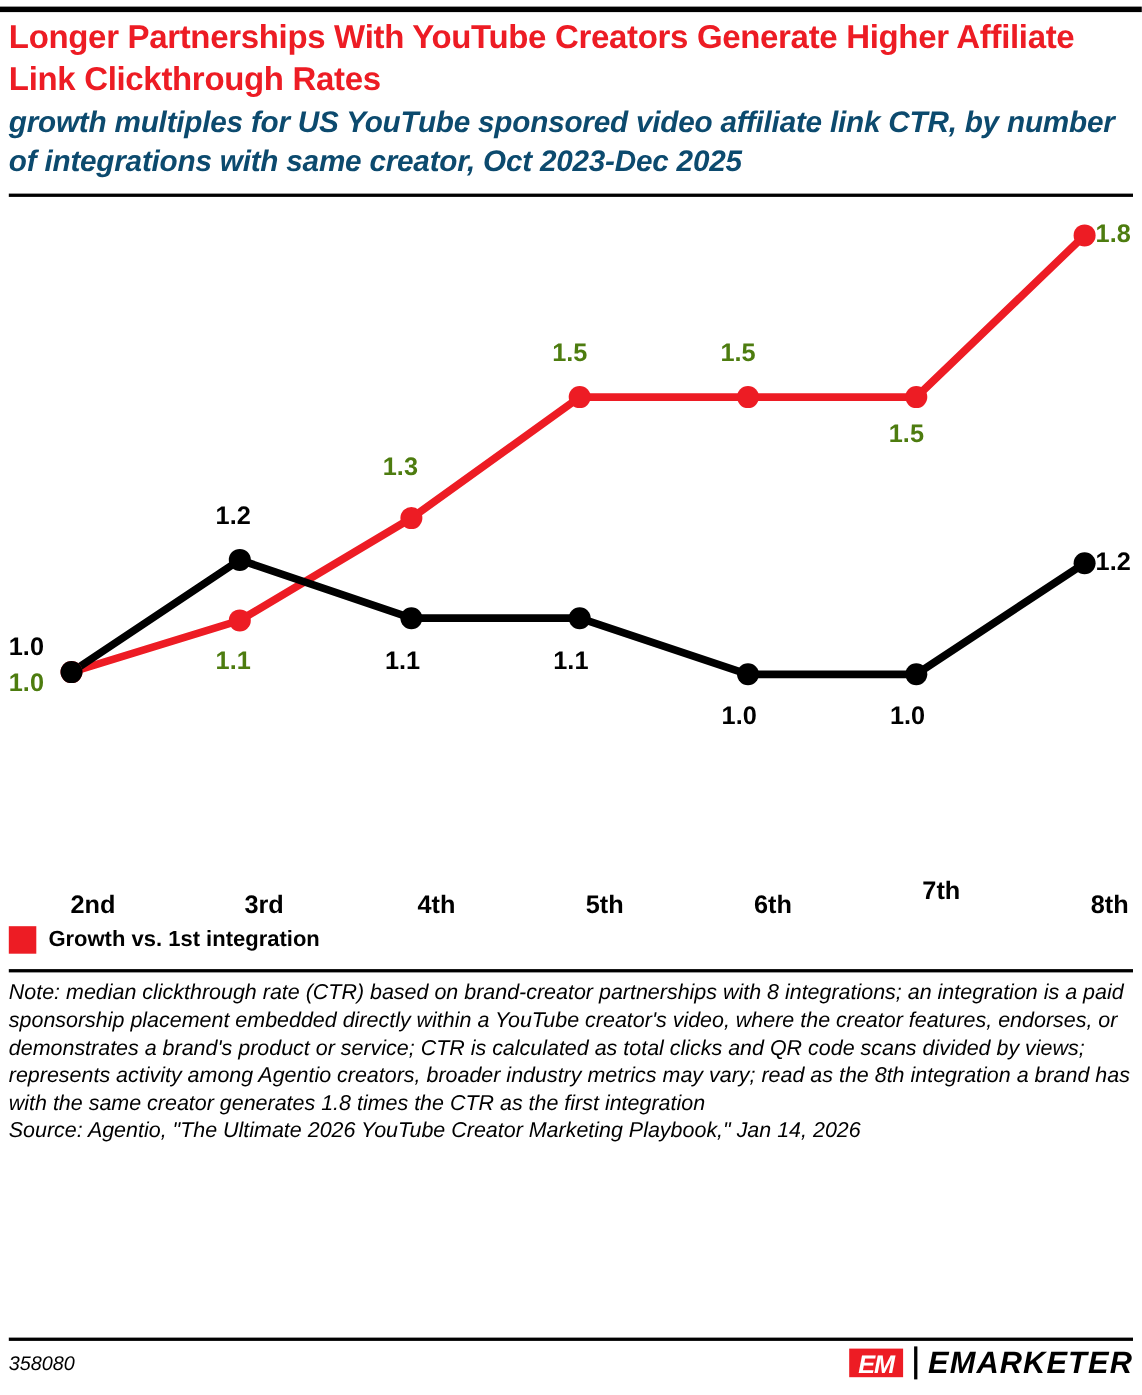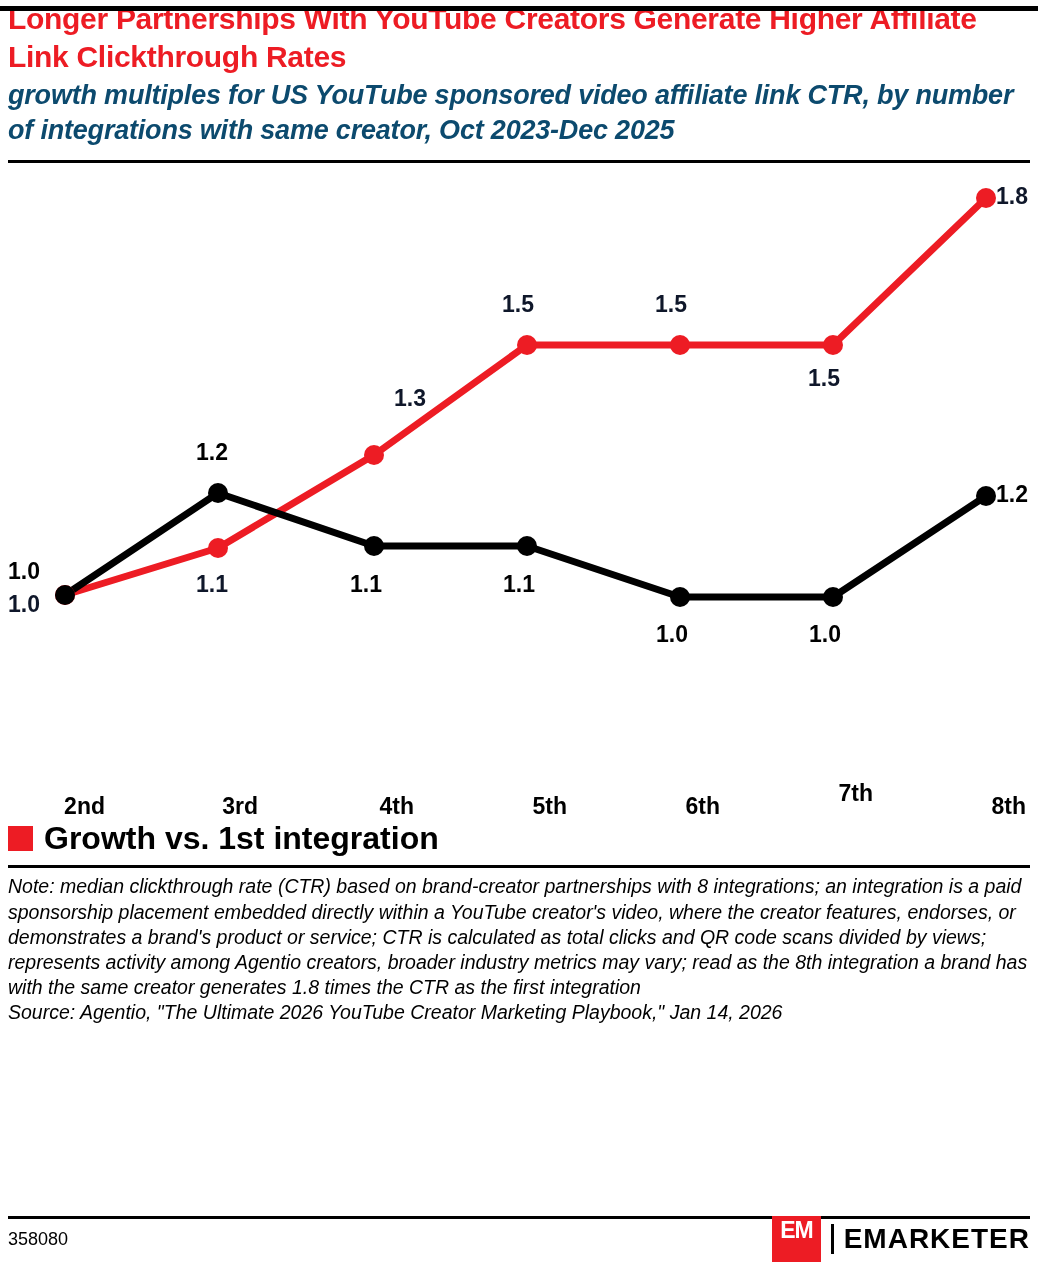--- a/index.html
+++ b/index.html
@@ -24,20 +24,21 @@
   }
   .top-rule {
     position: absolute;
     left: 0;
     top: 6px;
     width: 1038px;
     height: 5px;
     background: #000000;
   }
   .header {
+    padding-top: 16px;
   }
   .title {
     color: #ed1c24;
     font-size: 30px;
     font-weight: bold;
     line-height: 1.27;
     letter-spacing: -0.3px;
     margin: 0 0 2px 0;
   }
   .subtitle {
@@ -63,21 +64,21 @@
     position: absolute;
     left: 0;
     top: 0;
   }
   .dlabel {
     position: absolute;
     font-size: 23px;
     font-weight: bold;
     white-space: nowrap;
   }
-  .dlabel.red { color: #0f172a; }
+  .dlabel.red { color: #4d7c0f; }
   .dlabel.black { color: #000000; }
   .xlabel {
     position: absolute;
     font-size: 23px;
     font-weight: bold;
     color: #000000;
     white-space: nowrap;
     text-align: right;
   }
   .legend {
@@ -91,21 +92,21 @@
     display: flex;
     align-items: center;
     margin-right: 44px;
   }
   .legend-swatch {
     width: 25px;
     height: 25px;
     margin-right: 11px;
   }
   .legend-label {
-    font-size: 32px;
+    font-size: 20px;
     font-weight: bold;
     color: #000000;
     white-space: nowrap;
   }
   .rule-above-note {
     width: 1022px;
     height: 3px;
     background: #000000;
     margin-top: 4px;
   }
@@ -127,38 +128,39 @@
   .footer-rule {
     width: 1022px;
     height: 3px;
     background: #000000;
   }
   .footer-row {
     display: flex;
     align-items: center;
     justify-content: space-between;
     height: 40px;
+    font-style: italic;
   }
   .footer-id {
     font-size: 18px;
     color: #000000;
     font-family: "Liberation Sans", sans-serif;
   }
   .brand {
     display: flex;
     align-items: center;
     height: 34px;
   }
   .brand-mark {
     background: #ed1c24;
     color: #ffffff;
     font-weight: bold;
     font-size: 23px;
     letter-spacing: -1px;
-    padding: 3px 8px 20px 8px;
+    padding: 3px 8px 0 8px;
     line-height: 1;
     display: inline-block;
   }
   .brand-divider {
     width: 3px;
     height: 30px;
     background: #000000;
     margin: 0 10px;
   }
   .brand-name {
@@ -204,21 +206,21 @@
         <circle cx="366" cy="383" r="10" fill="#000000"></circle>
         <circle cx="519" cy="383" r="10" fill="#000000"></circle>
         <circle cx="672" cy="434" r="10" fill="#000000"></circle>
         <circle cx="825" cy="434" r="10" fill="#000000"></circle>
         <circle cx="978" cy="333" r="10" fill="#000000"></circle>
       </g>
     </svg>
 
     <div class="dlabel red" style="left:0px; top:428px;">1.0</div>
     <div class="dlabel red" style="left:188px; top:408px;">1.1</div>
-    <div class="dlabel red" style="left:340px; top:222px;margin-left:46px;">1.3</div>
+    <div class="dlabel red" style="left:340px; top:232px;">1.3</div>
     <div class="dlabel red" style="left:494px; top:128px;">1.5</div>
     <div class="dlabel red" style="left:647px; top:128px;">1.5</div>
     <div class="dlabel red" style="left:800px; top:202px;">1.5</div>
     <div class="dlabel red" style="left:1px; top:-3px; position:absolute; left:988px; top:20px;">1.8</div>
 
     <div class="dlabel black" style="left:0px; top:395px;">1.0</div>
     <div class="dlabel black" style="left:188px; top:276px;">1.2</div>
     <div class="dlabel black" style="left:342px; top:408px;">1.1</div>
     <div class="dlabel black" style="left:495px; top:408px;">1.1</div>
     <div class="dlabel black" style="left:648px; top:458px;">1.0</div>

